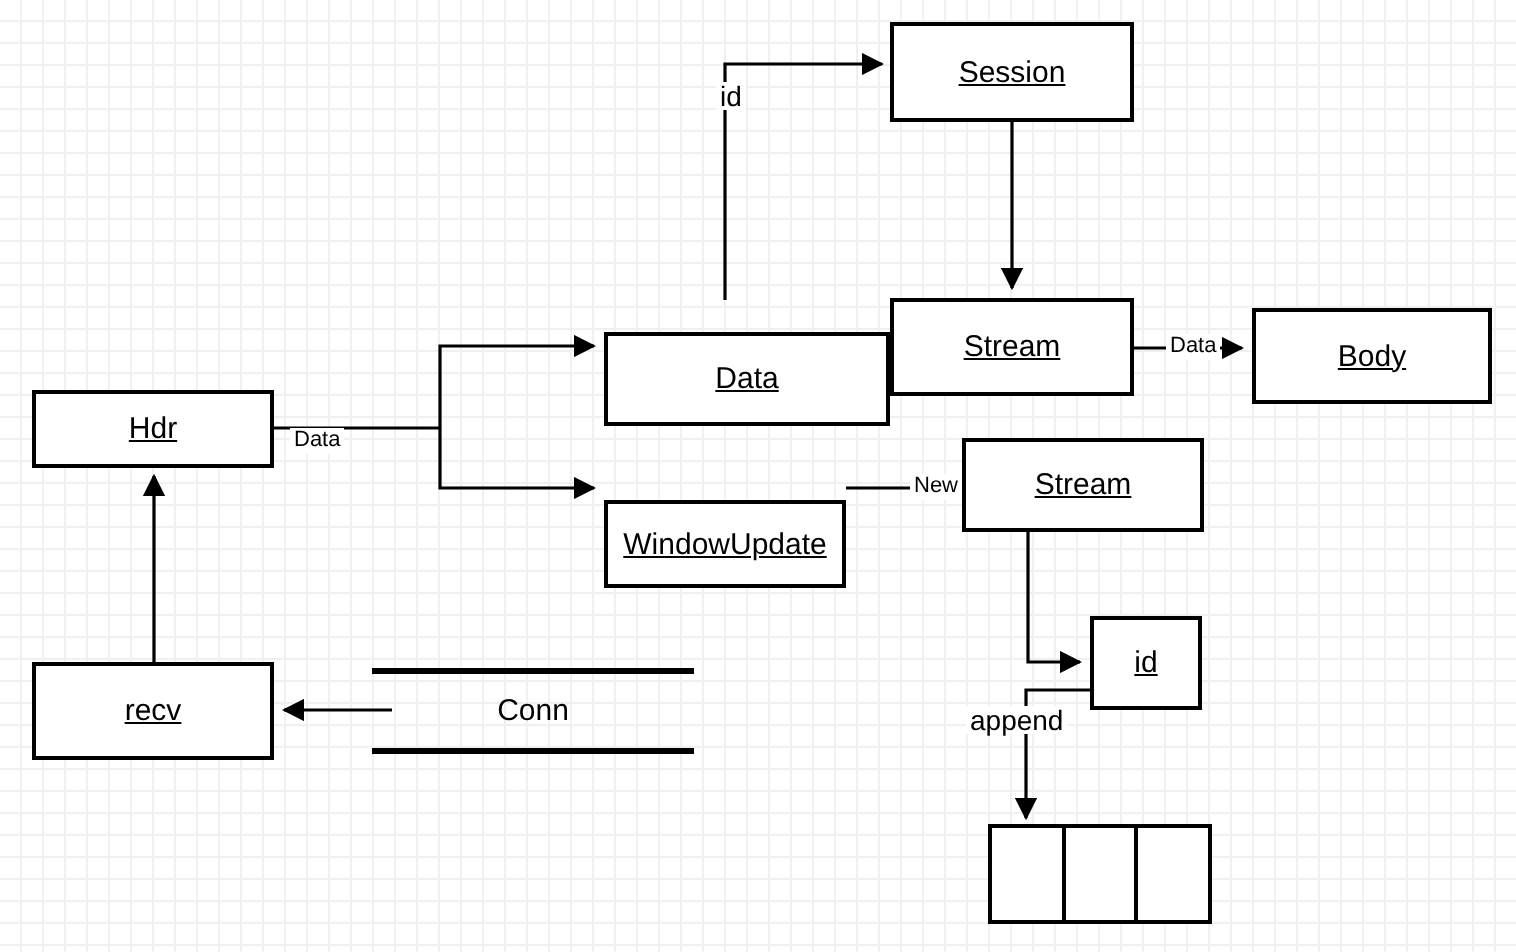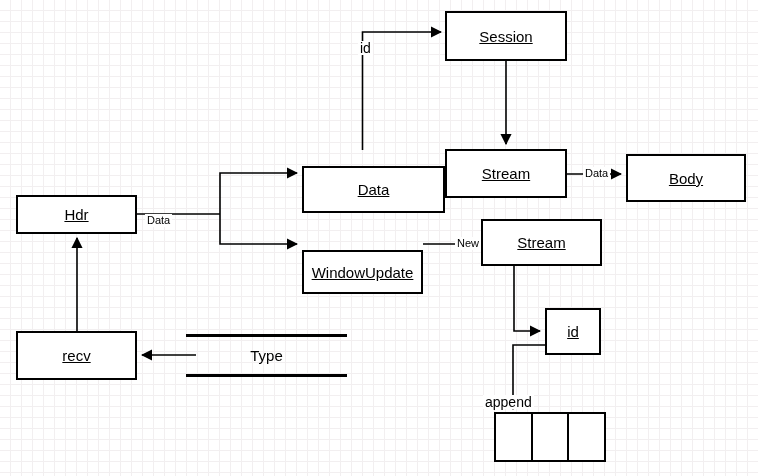--- a/index.html
+++ b/index.html
@@ -154,21 +154,21 @@
 
   <div class="node" style="left:16px; top:195px; width:121px; height:39px;">
     <span>Hdr</span>
   </div>
 
   <div class="node" style="left:16px; top:331px; width:121px; height:49px;">
     <span>recv</span>
   </div>
 
   <div class="open-node" style="left:186px; top:334px; width:161px; height:43px;">
-    <span>Type</span>
+    <span>Conn</span>
   </div>
 
   <div class="table-shape" style="left:494px; top:412px; width:112px; height:50px;">
     <div class="cell"></div>
     <div class="cell"></div>
     <div class="cell"></div>
   </div>
 
   <div class="edge-label big" style="left:358px; top:41px;">
     <span>id</span>
@@ -179,17 +179,17 @@
   </div>
 
   <div class="edge-label" style="left:583px; top:167px;">
     <span>Data</span>
   </div>
 
   <div class="edge-label" style="left:439px; top:237px;margin-left:16px;">
     <span>New</span>
   </div>
 
-  <div class="edge-label big" style="left:483px; top:353px;margin-top:42px;">
+  <div class="edge-label big" style="left:483px; top:353px;">
     <span>append</span>
   </div>
 
 </div>
 
 </body></html>

